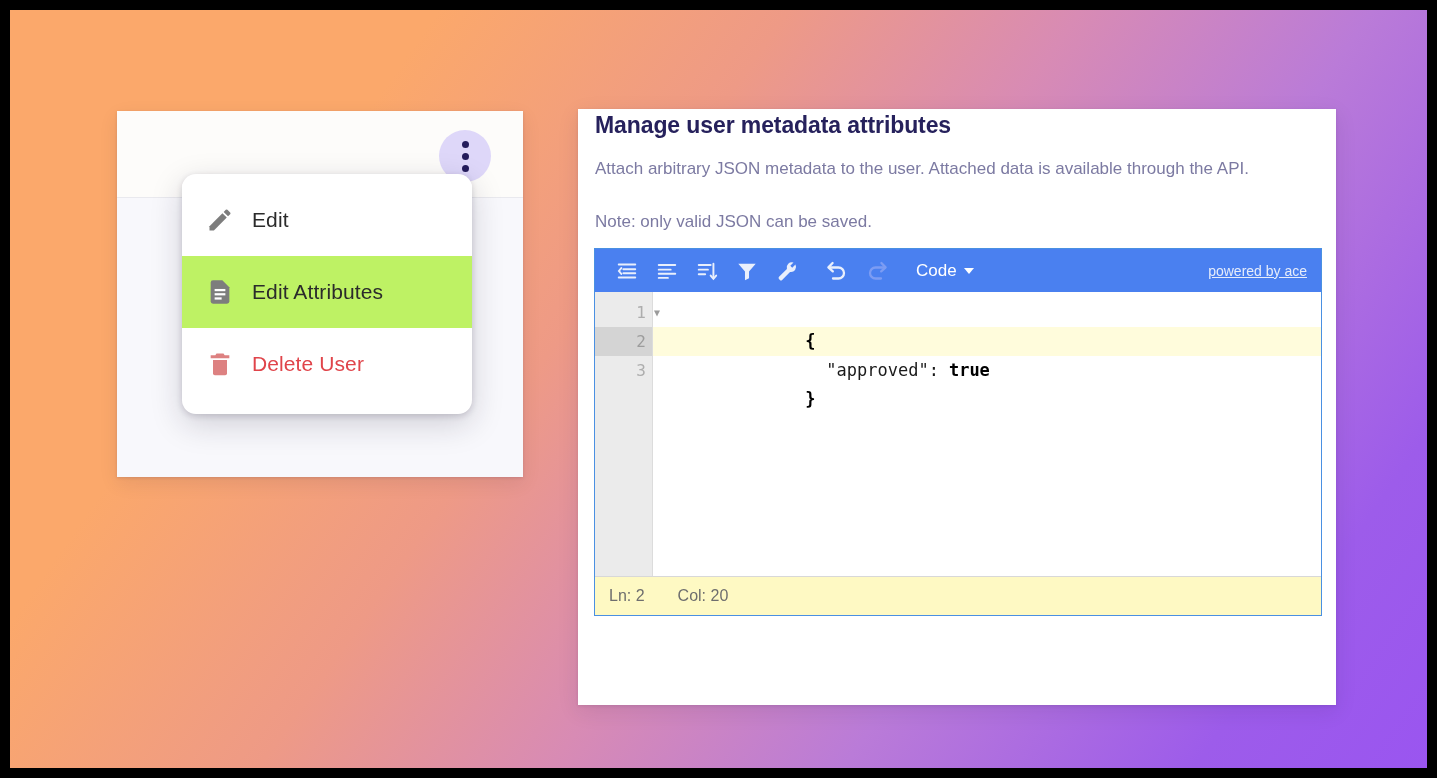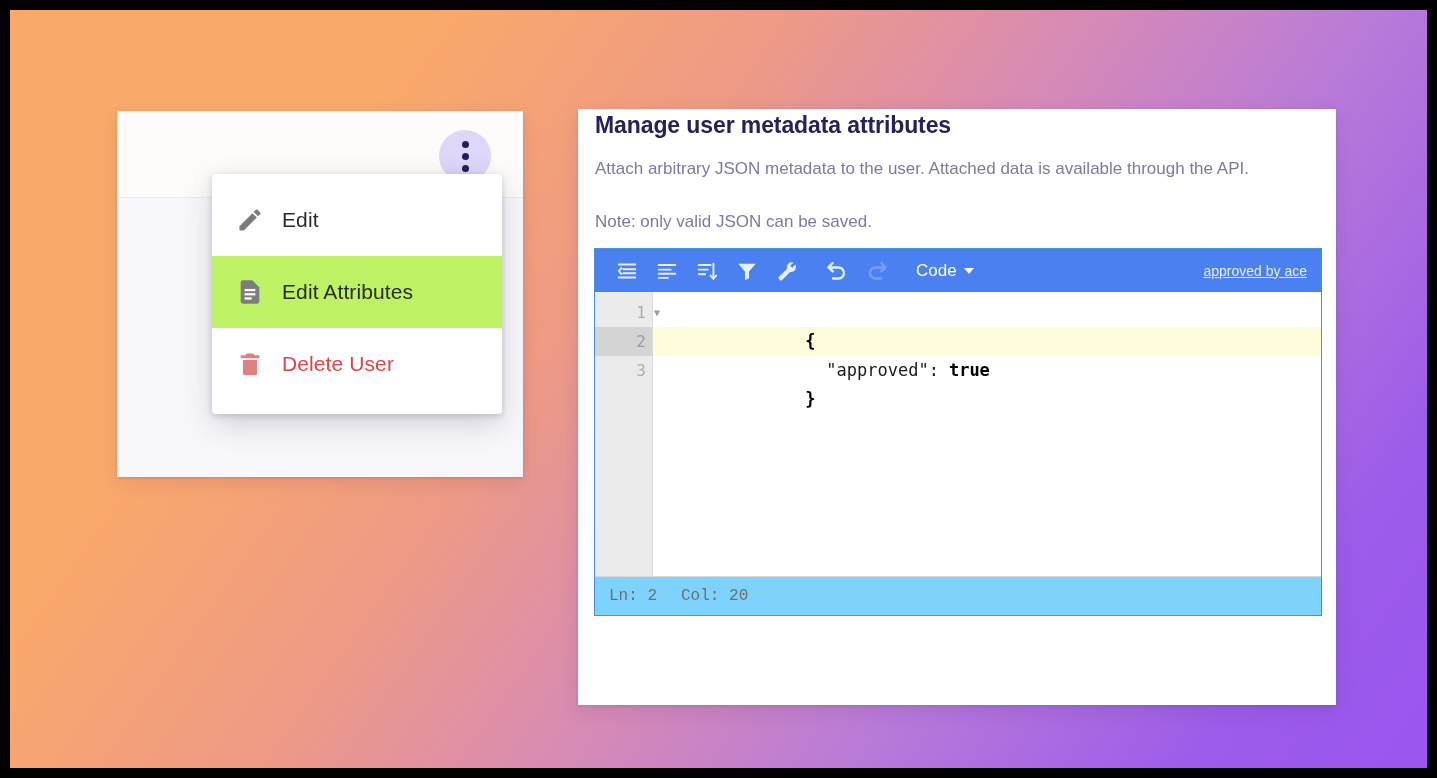--- a/index.html
+++ b/index.html
@@ -85,25 +85,25 @@
   #kebab-button .dot {
     width: 7px;
     height: 7px;
     border-radius: 50%;
     background: #241C5C;
   }
 
   
   #context-menu {
     position: absolute;
-    left: 202px;
+    left: 172px;
     top: 164px;
     width: 290px;
     background: #FFFFFF;
-    border-radius: 4px;
+    border-radius: 14px;
     box-shadow: 0 2px 6px rgba(25,20,45,0.16), 0 10px 32px rgba(25,20,45,0.18);
     overflow: hidden;
     padding: 10px 0 14px 0;
   }
   .menu-item {
     display: flex;
     align-items: center;
     height: 72px;
     padding: 0 0 0 24px;
     cursor: pointer;
@@ -291,27 +291,27 @@
     background: #FFFCDC;
   }
   .tok-key   { color: #1A1A1A; font-weight: normal; }
   .tok-punc  { color: #1A1A1A; font-weight: normal; }
   .tok-bool  { color: #000000; font-weight: bold; }
   .brace     { color: #000000; font-weight: bold; }
 
   #editor-status {
     height: 38px;
     min-height: 38px;
-    background: #7dd3fc;
+    background: #fef9c3;
     border-top: 1px solid #D8D8D8;
     display: flex;
     align-items: center;
     padding-left: 14px;
-    gap: 24px;
-    font-family: Liberation Mono, monospace;
+    gap: 33px;
+    font-family: Liberation Sans, sans-serif;
     font-size: 16px;
     color: #6E6E6E;
   }
 </style>
 </head>
 <body>
 
 <div id="stage">
   <div id="gradient-bg">
 
@@ -425,21 +425,21 @@
               <path d="M20 8.5h-9.5a5.5 5.5 0 0 0 0 11H16"></path>
               <polyline points="16.4,4 20.6,8.4 16.2,12.4"></polyline>
             </svg>
           </button>
 
           <div id="mode-select">
             <span>Code</span>
             <span class="caret"></span>
           </div>
 
-          <a id="powered-by">approved by ace</a>
+          <a id="powered-by">powered by ace</a>
         </div>
 
         <div id="editor-body">
 
           <div id="gutter">
             <div class="gutter-row">
               <span>1</span>
               <span class="fold">▼</span>
             </div>
             <div class="gutter-row active">

